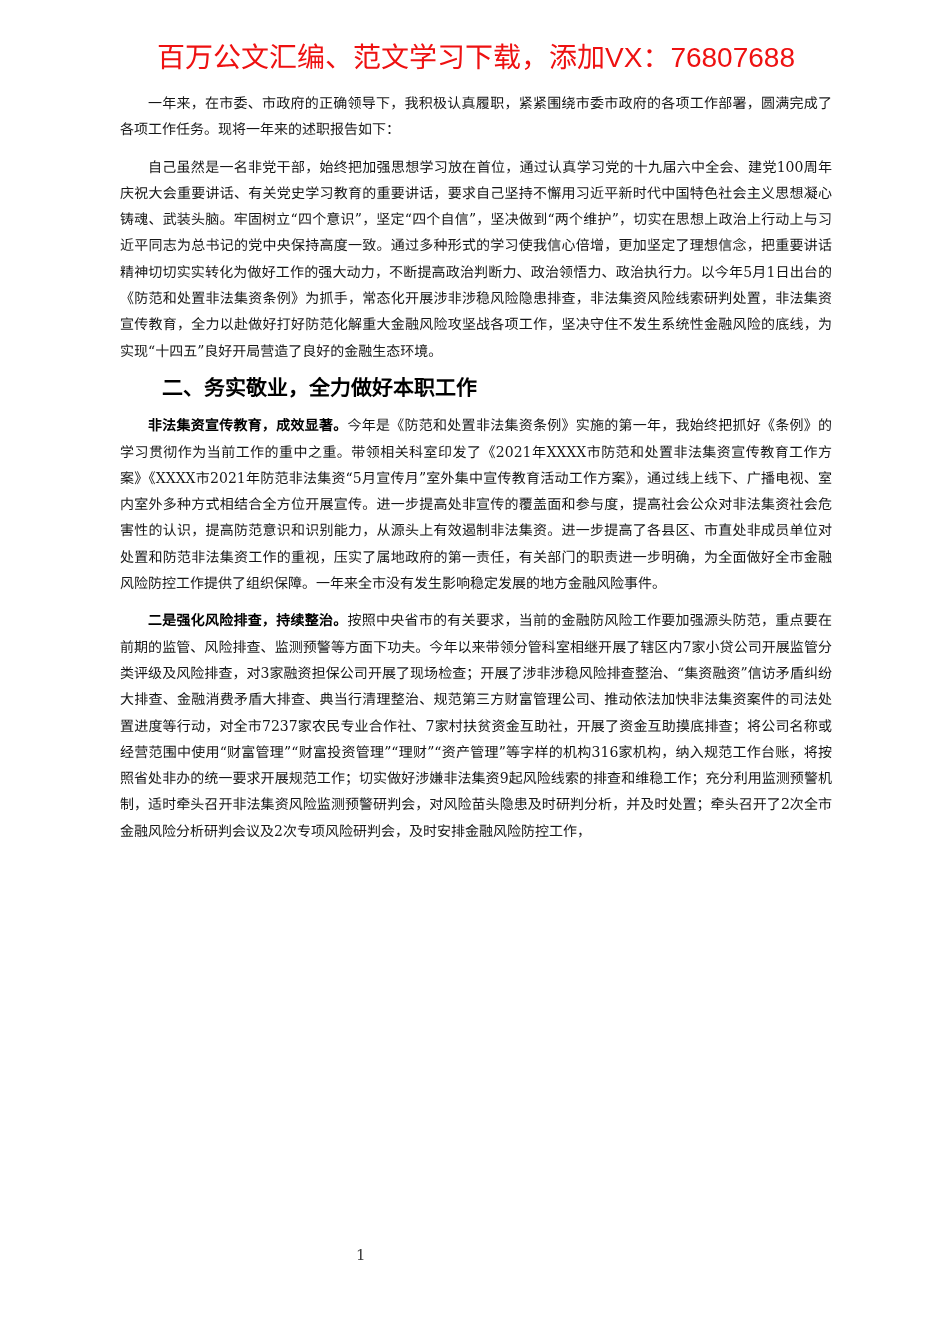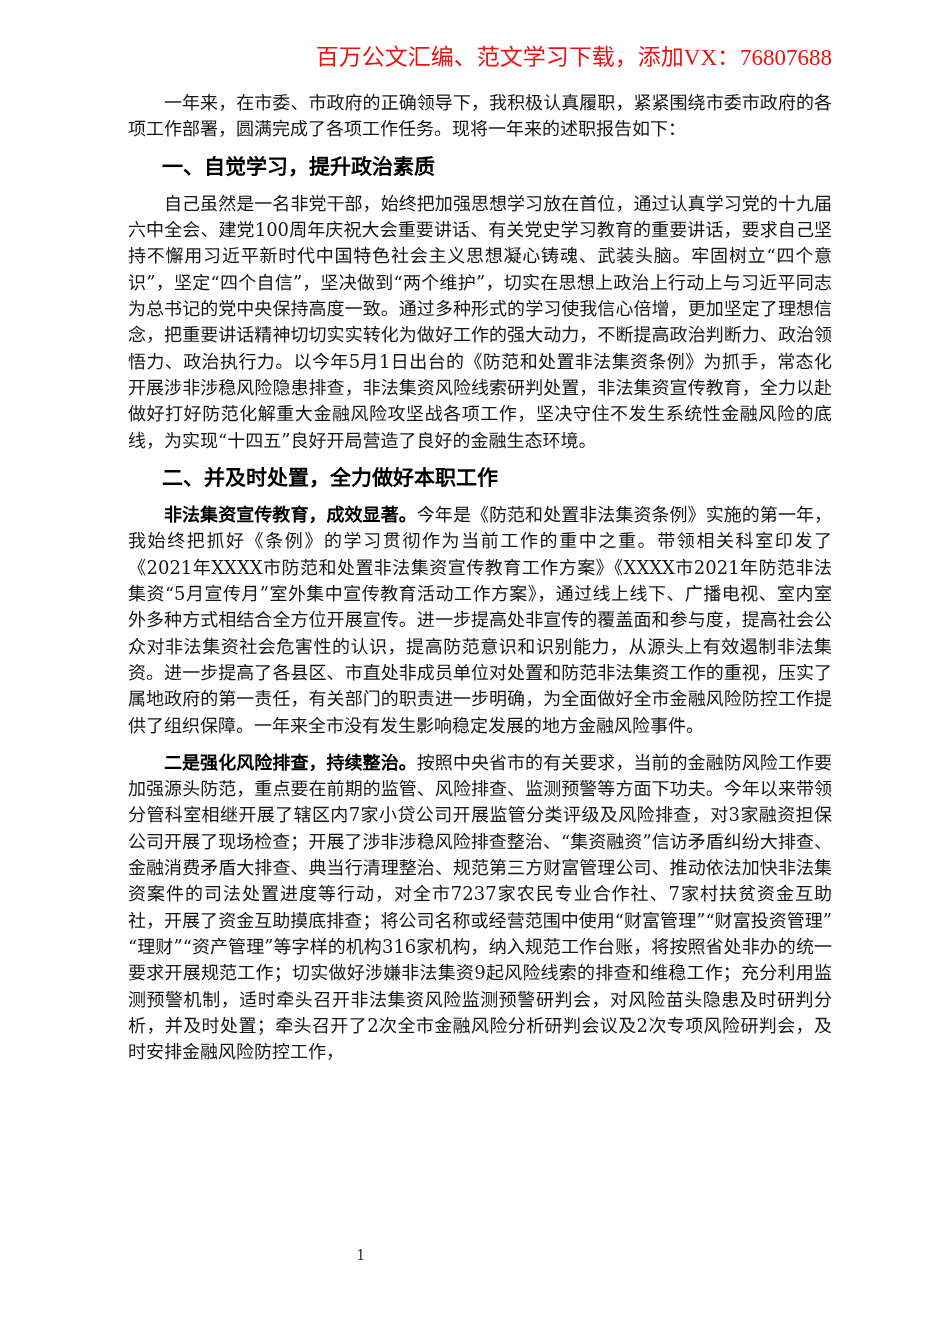--- a/index.html
+++ b/index.html
@@ -10,31 +10,31 @@
     font-family: "DejaVu Serif", "Liberation Serif", serif;
     color: #161616;
   }
   .page {
     box-sizing: border-box;
     width: 950px; height: 1344px;
     padding: 44px 118px 0 120px;
     position: relative;
   }
   .promo {
-    font-family: Liberation Serif, serif;
-    font-size: 23px; line-height: 28px;
-    text-align: right;
+    font-family: Liberation Sans, sans-serif;
+    font-size: 28px; line-height: 28px;
+    text-align: center;
     color: #ee1111;
     white-space: nowrap;
   }
   .doc p {
-    font-size: 18px;
+    font-size: 14px;
     line-height: 26.3px;
     text-align: justify;
-    margin: 11px 0 0 8px;
+    margin: 11px 0 0 0;
     text-indent: 2em;
   }
   .doc p.first { margin-top: 18px; }
   .doc h2 {
     font-family: "Liberation Sans", "DejaVu Sans", sans-serif;
     font-size: 21px; line-height: 26.3px;
     font-weight: bold;
     color: #000000;
     margin: 11px 0 0 0;
     text-indent: 2em;
@@ -55,25 +55,24 @@
 <body>
 
 <div class="page">
 
   <div class="promo">百万公文汇编、范文学习下载，添加VX：76807688</div>
 
   <div class="doc">
 
     <p class="first">一年来，在市委、市政府的正确领导下，我积极认真履职，紧紧围绕市委市政府的各项工作部署，圆满完成了各项工作任务。现将一年来的述职报告如下：</p>
 
-    <h2>一、自觉学习，提升政治素质</h2>
 
     <p>自己虽然是一名非党干部，始终把加强思想学习放在首位，通过认真学习党的十九届六中全会、建党100周年庆祝大会重要讲话、有关党史学习教育的重要讲话，要求自己坚持不懈用习近平新时代中国特色社会主义思想凝心铸魂、武装头脑。牢固树立“四个意识”，坚定“四个自信”，坚决做到“两个维护”，切实在思想上政治上行动上与习近平同志为总书记的党中央保持高度一致。通过多种形式的学习使我信心倍增，更加坚定了理想信念，把重要讲话精神切切实实转化为做好工作的强大动力，不断提高政治判断力、政治领悟力、政治执行力。以今年5月1日出台的《防范和处置非法集资条例》为抓手，常态化开展涉非涉稳风险隐患排查，非法集资风险线索研判处置，非法集资宣传教育，全力以赴做好打好防范化解重大金融风险攻坚战各项工作，坚决守住不发生系统性金融风险的底线，为实现“十四五”良好开局营造了良好的金融生态环境。</p>
 
-    <h2>二、并及时处置，全力做好本职工作</h2>
+    <h2>二、务实敬业，全力做好本职工作</h2>
 
     <p><strong class="lead">非法集资宣传教育，成效显著。</strong><span>今年是《防范和处置非法集资条例》实施的第一年，我始终把抓好《条例》的学习贯彻作为当前工作的重中之重。带领相关科室印发了《2021年XXXX市防范和处置非法集资宣传教育工作方案》《XXXX市2021年防范非法集资“5月宣传月”室外集中宣传教育活动工作方案》，通过线上线下、广播电视、室内室外多种方式相结合全方位开展宣传。进一步提高处非宣传的覆盖面和参与度，提高社会公众对非法集资社会危害性的认识，提高防范意识和识别能力，从源头上有效遏制非法集资。进一步提高了各县区、市直处非成员单位对处置和防范非法集资工作的重视，压实了属地政府的第一责任，有关部门的职责进一步明确，为全面做好全市金融风险防控工作提供了组织保障。一年来全市没有发生影响稳定发展的地方金融风险事件。</span></p>
 
     <p><strong class="lead">二是强化风险排查，持续整治。</strong><span>按照中央省市的有关要求，当前的金融防风险工作要加强源头防范，重点要在前期的监管、风险排查、监测预警等方面下功夫。今年以来带领分管科室相继开展了辖区内7家小贷公司开展监管分类评级及风险排查，对3家融资担保公司开展了现场检查；开展了涉非涉稳风险排查整治、“集资融资”信访矛盾纠纷大排查、金融消费矛盾大排查、典当行清理整治、规范第三方财富管理公司、推动依法加快非法集资案件的司法处置进度等行动，对全市7237家农民专业合作社、7家村扶贫资金互助社，开展了资金互助摸底排查；将公司名称或经营范围中使用“财富管理”“财富投资管理”“理财”“资产管理”等字样的机构316家机构，纳入规范工作台账，将按照省处非办的统一要求开展规范工作；切实做好涉嫌非法集资9起风险线索的排查和维稳工作；充分利用监测预警机制，适时牵头召开非法集资风险监测预警研判会，对风险苗头隐患及时研判分析，并及时处置；牵头召开了2次全市金融风险分析研判会议及2次专项风险研判会，及时安排金融风险防控工作，</span></p>
 
   </div>
 
   <div class="page-number">1</div>
 
 </div>

